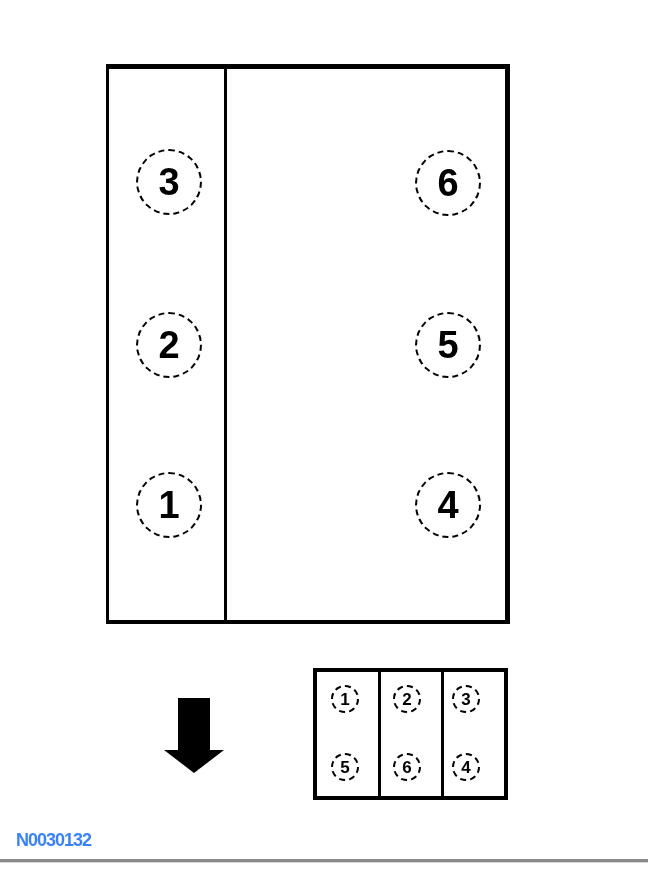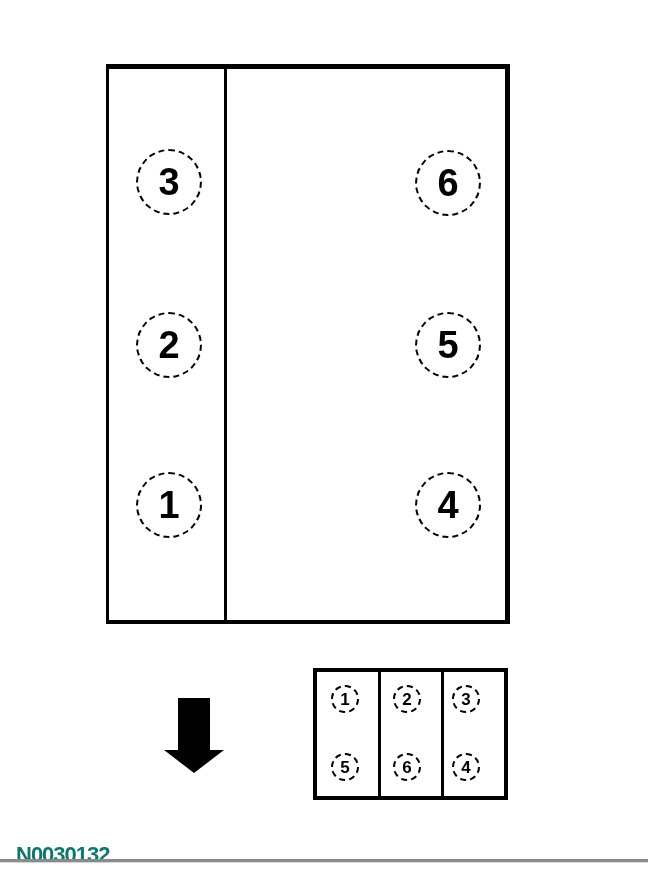--- a/index.html
+++ b/index.html
@@ -128,25 +128,24 @@
   .pos-t3 { left: 452px; top: 685px; }
   .pos-t5 { left: 331px; top: 753px; }
   .pos-t6 { left: 393px; top: 753px; }
   .pos-t4 { left: 452px; top: 753px; }
 
   
   .figure-id {
     position: absolute;
     left: 16px;
     top: 830px;
-    font-size: 22px;
+    font-size: 18px;
     font-weight: bold;
     letter-spacing: -1px;
-    color: #0f766e;
-    margin-top: 12px;
+    color: #3b82f6;
   }
   .bottom-rule {
     position: absolute;
     left: 0;
     top: 859px;
     width: 648px;
     height: 3px;
     background: #8a8a8a;
     border-bottom: 1px solid #d6d6d6;
   }

